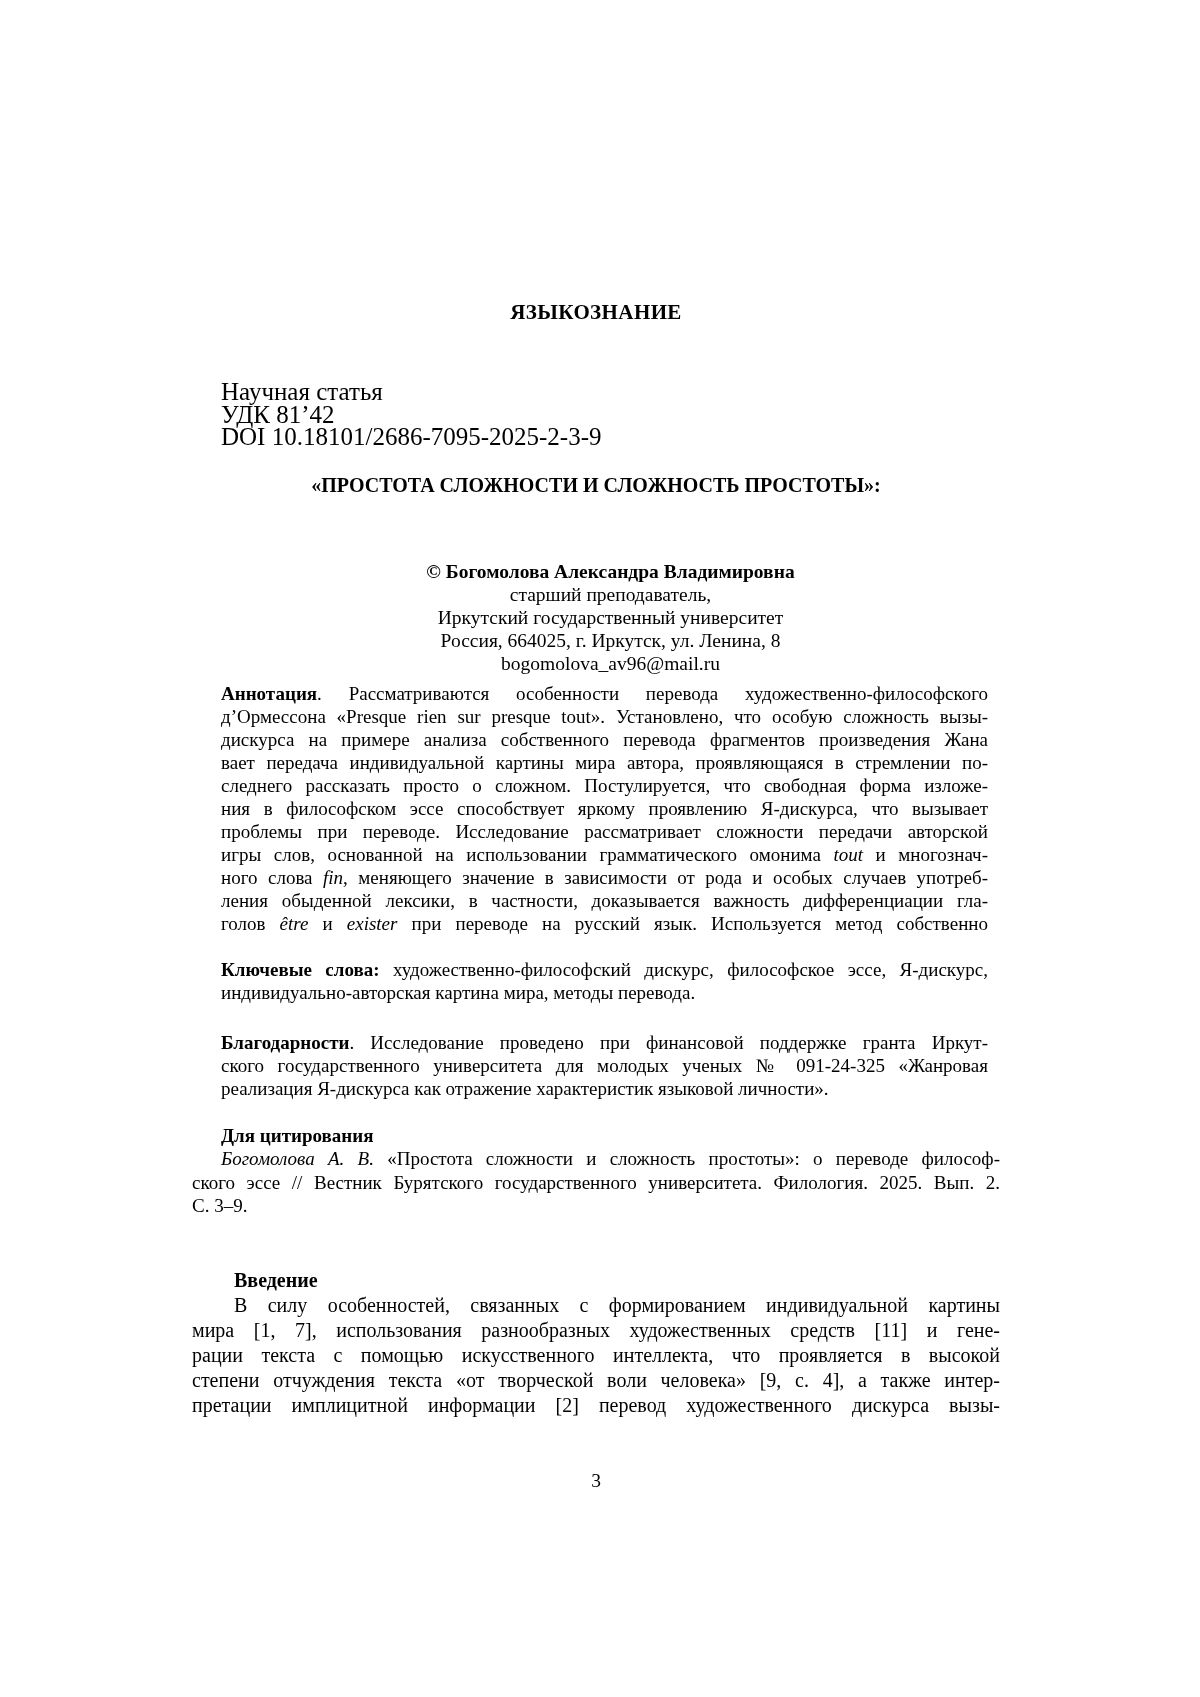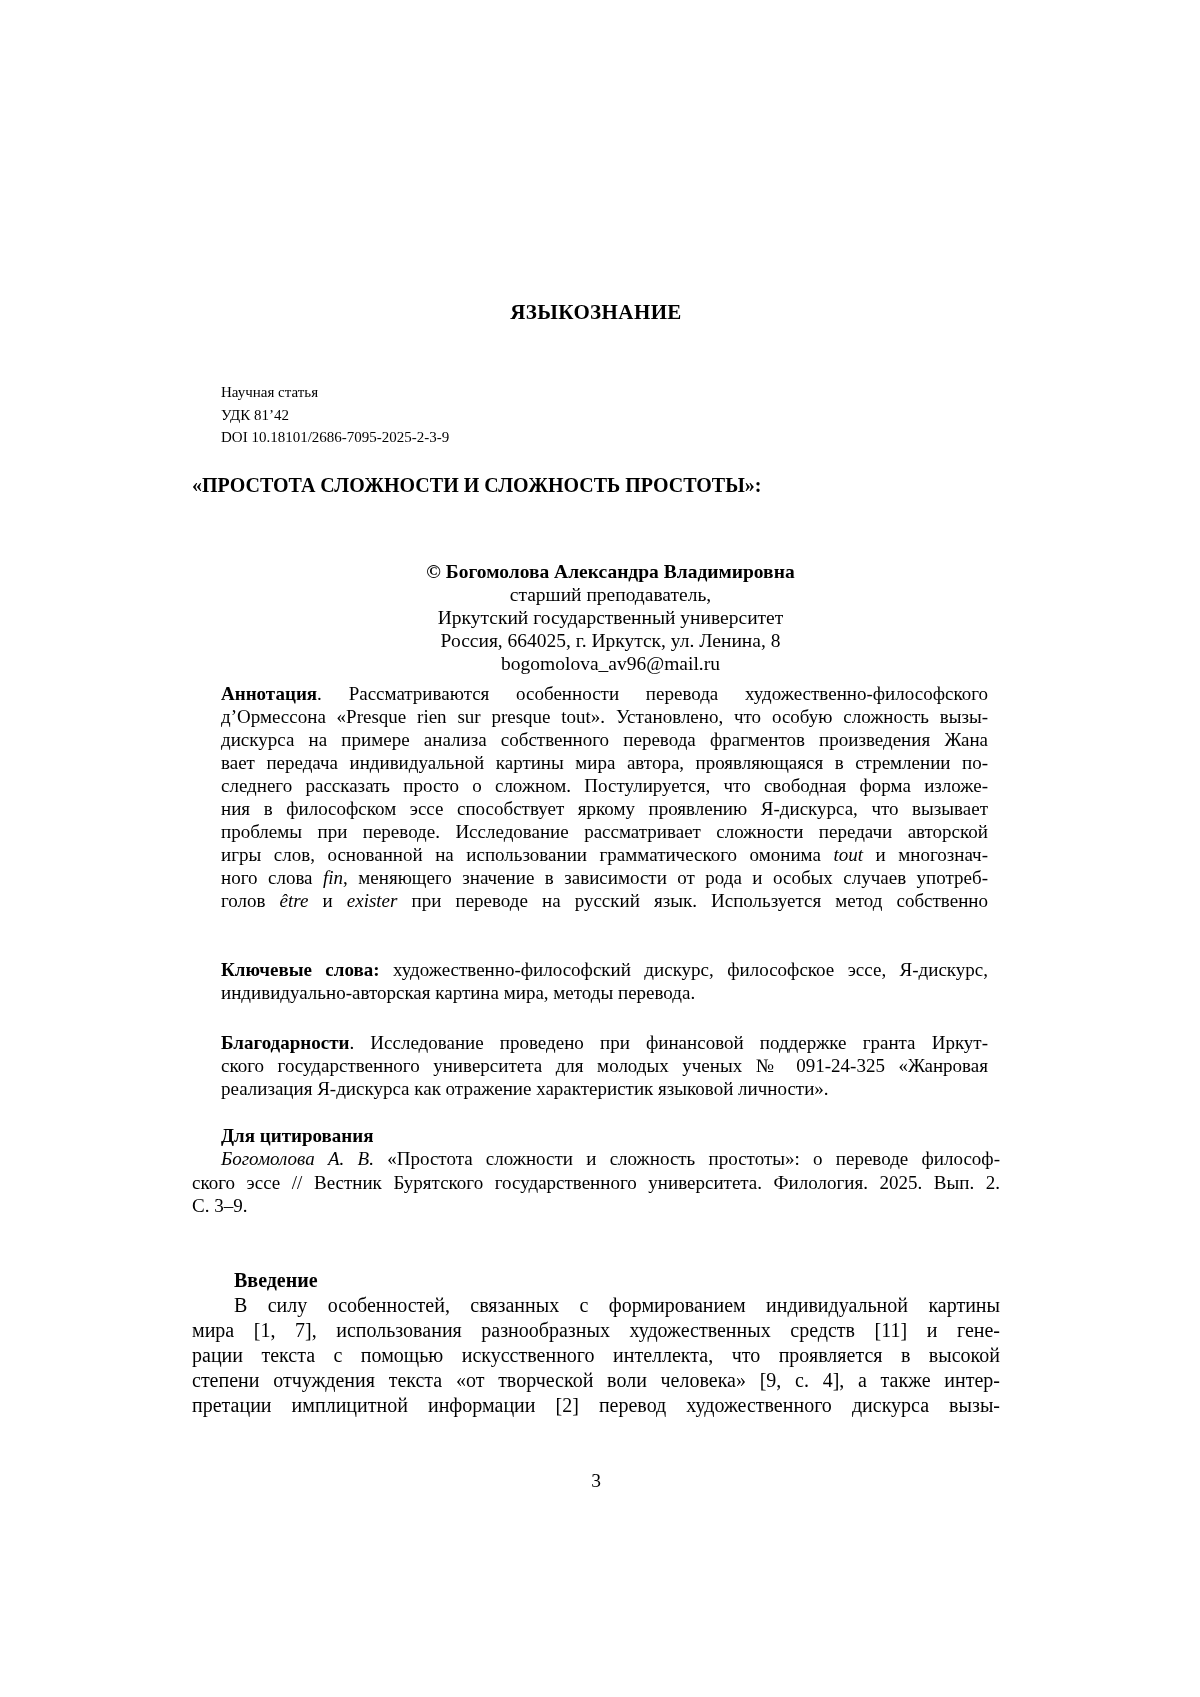--- a/index.html
+++ b/index.html
@@ -22,26 +22,26 @@
   .block { position: absolute; left: 0; right: 0; }
 
   .section-header {
     top: 300px;
     text-align: center;
     font-weight: bold;
     font-size: 21px;
     line-height: 24px;
     letter-spacing: 0.4px;
   }
-  .meta { top: 381px; left: 29px; font-size: 15px; }
+  .meta { top: 381px; left: 29px; font-size: 25px; }
   .meta div { line-height: 22.5px; height: 22.5px; }
 
   .title {
     top: 474px;
-    text-align: left;
+    text-align: center;
     font-weight: bold;
     font-size: 20px;
   }
   .title div { line-height: 22px; height: 22px; }
 
   .author { top: 560px; left: 29px; font-size: 19.5px; text-align: center; }
   .author div { line-height: 23px; height: 23px; }
   .author .author-name { font-weight: bold; }
 
   .annot { left: 29px; right: 12px; font-size: 19px; }
@@ -110,20 +110,21 @@
     <div class="block annot abstract">
         <div class="ln"><span class="b">Аннотация</span><span>. Рассматриваются особенности перевода художественно-философского</span></div>
         <div class="ln"><span>д’Ормессона «Presque rien sur presque tout». Установлено, что особую сложность вызы-</span></div>
         <div class="ln"><span>дискурса на примере анализа собственного перевода фрагментов произведения Жана</span></div>
         <div class="ln"><span>вает передача индивидуальной картины мира автора, проявляющаяся в стремлении по-</span></div>
         <div class="ln"><span>следнего рассказать просто о сложном. Постулируется, что свободная форма изложе-</span></div>
         <div class="ln"><span>ния в философском эссе способствует яркому проявлению Я-дискурса, что вызывает</span></div>
         <div class="ln"><span>проблемы при переводе. Исследование рассматривает сложности передачи авторской</span></div>
         <div class="ln"><span>игры слов, основанной на использовании грамматического омонима </span><span class="i">tout</span><span> и многознач-</span></div>
         <div class="ln"><span>ного слова </span><span class="i">fin</span><span>, меняющего значение в зависимости от рода и особых случаев употреб-</span></div>
+        <div class="ln"><span>ления обыденной лексики, в частности, доказывается важность дифференциации гла-</span></div>
         <div class="ln"><span>голов </span><span class="i">être</span><span> и </span><span class="i">exister</span><span> при переводе на русский язык. Используется метод собственно</span></div>
       </div>
 
     <div class="block annot keywords">
         <div class="ln"><span class="b">Ключевые слова:</span><span> художественно-философский дискурс, философское эссе, Я-дискурс,</span></div>
         <div class="ln last"><span>индивидуально-авторская картина мира, методы перевода.</span></div>
       </div>
 
     <div class="block annot acks">
         <div class="ln"><span class="b">Благодарности</span><span>. Исследование проведено при финансовой поддержке гранта Иркут-</span></div>

